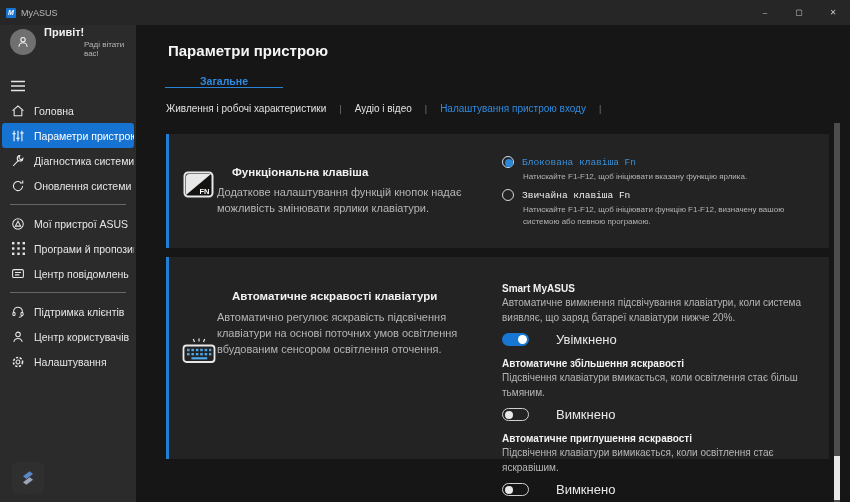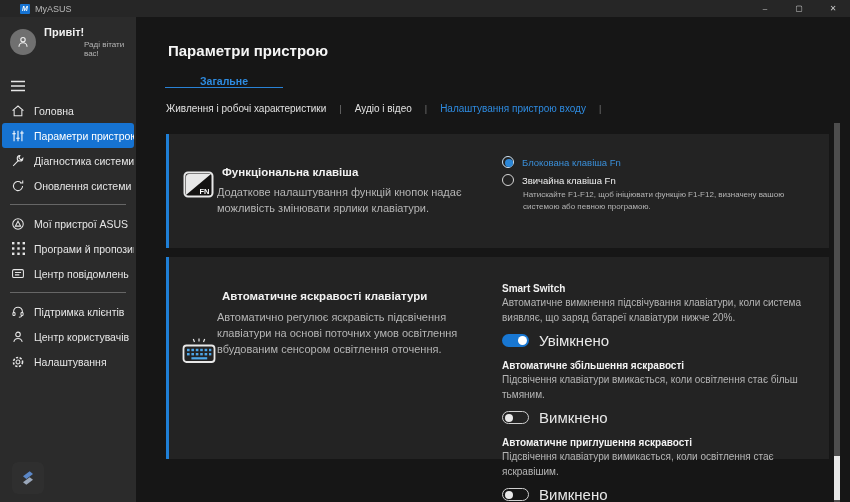--- a/index.html
+++ b/index.html
@@ -4,23 +4,23 @@
 <style>
   * { margin:0; padding:0; box-sizing:border-box; }
   html,body { width:850px; height:502px; overflow:hidden; }
   body {
     font-family:"Liberation Sans", sans-serif;
     background:#161616; color:#e8e8e8;
     position:relative;
   }
   
   .titlebar {
-    position:absolute; top:0; left:0; right:0; height:17px;
+    position:absolute; top:0; left:0; right:0; height:25px;
     background:#262626; display:flex; align-items:center;
-    padding-left:20px; z-index:30;text-align:center;
+    padding-left:6px; z-index:30;text-align:center;
   }
   .app-logo {
     width:10px; height:10px; background:#1673d2; color:#fff;
     font-size:7px; font-style:italic; font-weight:bold;
     display:flex; align-items:center; justify-content:center;
     border-radius:1px;
   }
   .app-name { font-size:9px; color:#b9b9b9; margin-left:5px; }
   .win-controls { margin-left:auto; display:flex; height:100%; }
   .win-btn {
@@ -66,28 +66,28 @@
     display:flex; align-items:center; font-size:10px; color:#e0e0e0;
   }
   .subtab { cursor:pointer; white-space:nowrap; }
   .subtab.active { color:#2e8be0; }
   .subtab-sep { color:#777; margin:0 13px; font-size:9px; }
   
   .content { position:absolute; left:19px; top:117px; width:663px; }
   .card { position:relative; background:#232323; border-left:3px solid #1f7fd6; }
   .card-fn { height:114px; margin-bottom:9px; }
   .card-kb { height:202px; }
-  .card-title { position:absolute; left:53px; font-size:11.5px; font-weight:600; color:#f2f2f2; }
+  .card-title { position:absolute; left:63px; font-size:11.5px; font-weight:600; color:#f2f2f2; }
   .card-desc { position:absolute; left:48px; font-size:11px; line-height:1.45; color:#b5b5b5; }
   .fn-icon { position:absolute; left:14px; top:37px; }
   .kb-icon { position:absolute; left:12px; top:80px; }
   
   .options { position:absolute; left:333px; top:22px; width:320px; }
   .opt { margin-bottom:6px; }
-  .opt-head { display:flex; align-items:center; gap:8px; cursor:pointer; }
+  .opt-head { display:flex; align-items:center; gap:8px; cursor:pointer;font-family:Liberation Mono, monospace; }
   .radio {
     width:12px; height:12px; border-radius:50%; border:1px solid #d6d6d6;
     flex:none; position:relative;
   }
   .radio.checked { border-color:#cfe4f5; }
   .radio.checked::after {
     content:""; position:absolute; left:2px; top:2px; width:8px; height:8px;
     border-radius:50%; background:#2b87d8;
   }
   .opt-label { font-size:9.5px; color:#f0f0f0; }
@@ -98,21 +98,21 @@
   .tgl-title { font-size:10px; font-weight:600; color:#f2f2f2; }
   .tgl-desc { margin-top:2px; font-size:10px; line-height:1.45; color:#b5b5b5; }
   .tgl-row { display:flex; align-items:center; gap:10px; margin:7px 0 11px 0; }
   .toggle {
     width:27px; height:13px; border-radius:7px; position:relative; cursor:pointer; flex:none;
   }
   .toggle.on { background:#1877d2; }
   .toggle.on .knob { position:absolute; right:2px; top:2px; width:9px; height:9px; border-radius:50%; background:#fff; }
   .toggle.off { background:transparent; border:1px solid #cfcfcf; }
   .toggle.off .knob { position:absolute; left:2px; top:1.5px; width:8px; height:8px; border-radius:50%; background:#e8e8e8; }
-  .tgl-state { font-size:15px; color:#e8e8e8; }
+  .tgl-state { font-size:13px; color:#e8e8e8;margin-left:17px; }
   
   .scrollbar-track { position:absolute; right:10px; top:106px; width:6px; bottom:0; background:#4d4d4d; }
   .scrollbar-thumb { position:absolute; left:0; right:0; bottom:2px; height:44px; background:#e9e9e9; }
   svg { display:block; }
 </style>
 </head>
 <body>
 
 <div class="titlebar">
   <div class="app-logo">M</div>
@@ -293,20 +293,21 @@
       </div>
       <div class="card-title" style="top:32px">Функціональна клавіша</div>
       <div class="card-desc" style="top:51px; width:250px">Додаткове налаштування функцій кнопок надає можливість змінювати ярлики клавіатури.</div>
 
       <div class="options">
         <div class="opt">
           <div class="opt-head">
             <span class="radio checked"></span>
             <span class="opt-label checked">Блокована клавіша Fn</span>
           </div>
+          <div class="opt-desc">Натискайте F1-F12, щоб ініціювати вказану функцію ярлика.</div>
         </div>
         <div class="opt">
           <div class="opt-head">
             <span class="radio"></span>
             <span class="opt-label">Звичайна клавіша Fn</span>
           </div>
           <div class="opt-desc">Натискайте F1-F12, щоб ініціювати функцію F1-F12, визначену вашою системою або певною програмою.</div>
         </div>
       </div>
     </div>
@@ -332,21 +333,21 @@
             <rect x="10.4" y="20.2" width="15.8" height="2.2"></rect>
           </g>
         </svg>
       </div>
       <div class="card-title" style="top:33px">Автоматичне яскравості клавіатури</div>
       <div class="card-desc" style="top:53px; width:265px">Автоматично регулює яскравість підсвічення клавіатури на основі поточних умов освітлення вбудованим сенсором освітлення оточення.</div>
 
       <div class="toggles">
 
         <div>
-          <div class="tgl-title">Smart Switch</div>
+          <div class="tgl-title">Smart MyASUS</div>
           <div class="tgl-desc">Автоматичне вимкнення підсвічування клавіатури, коли система виявляє, що заряд батареї клавіатури нижче 20%.</div>
           <div class="tgl-row">
             <div class="toggle on">
                 <div class="knob"></div>
               </div>
             <span class="tgl-state">Увімкнено</span>
           </div>
         </div>
 
         <div>

